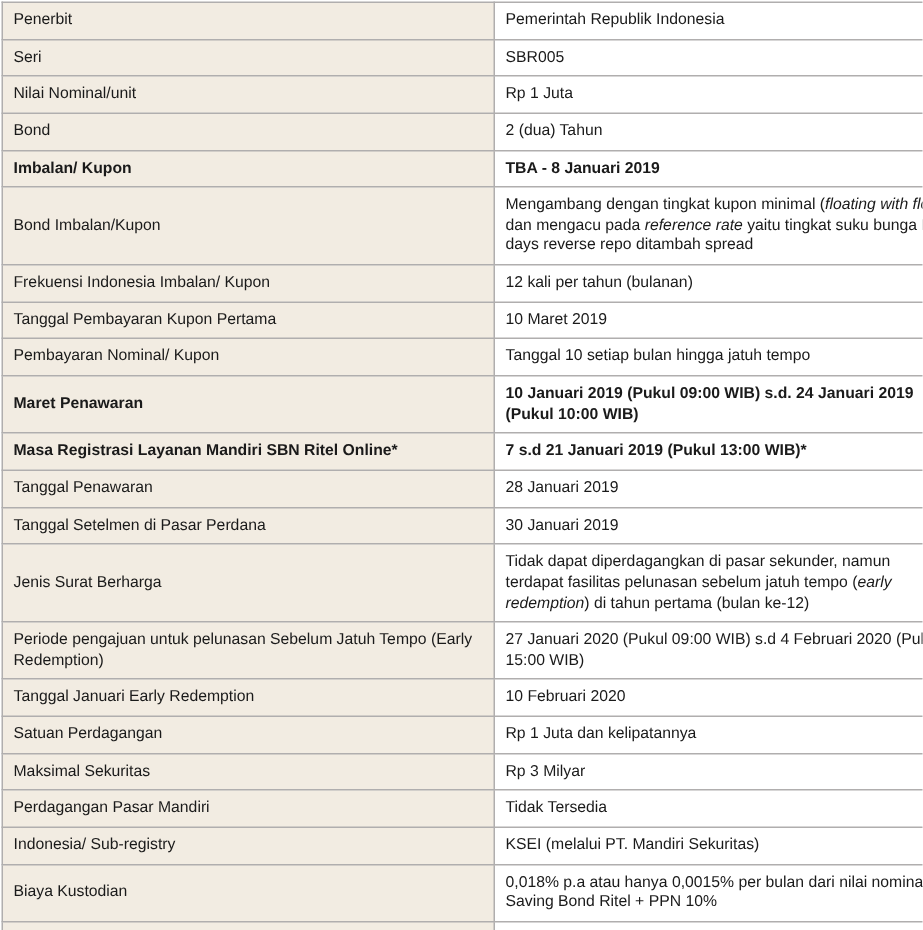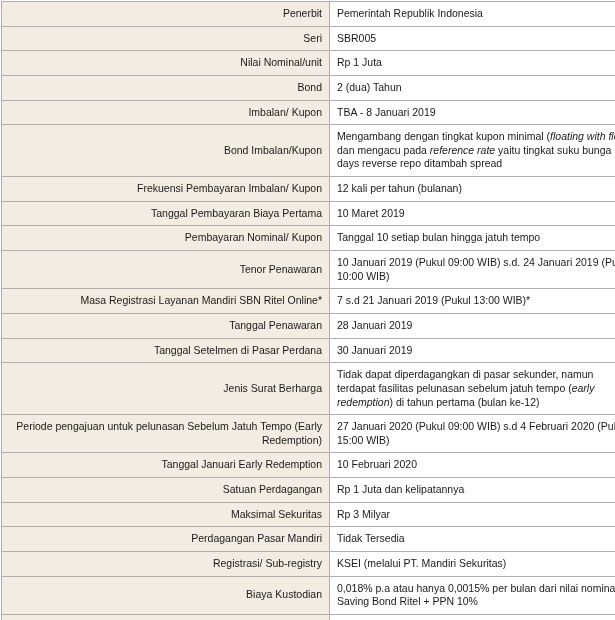--- a/index.html
+++ b/index.html
@@ -29,28 +29,27 @@
     border: 1px solid #b0aeae;
     vertical-align: middle;
     font-size: 10.5px;
     line-height: 1.30;
     color: #1a1a1a;
     padding: 5px 7px 5px 7px;
   }
   td.label {
     width: 313px;
     background: #f2ece2;
-    text-align: right;
   }
   td.value {
     width: 296px;
     background: #ffffff;
   }
   tr.bold td {
-    font-weight: normal;
+    font-weight: bold;
   }
   em {
     font-style: italic;
   }
 </style>
 </head>
 <body>
 
 <div id="sheet">
   <table class="spec">
@@ -73,33 +72,33 @@
         </tr>
         <tr class="bold">
           <td class="label">Imbalan/ Kupon</td>
           <td class="value">TBA - 8 Januari 2019</td>
         </tr>
         <tr>
           <td class="label">Bond Imbalan/Kupon</td>
           <td class="value">Mengambang dengan tingkat kupon minimal (<em>floating with floor</em>) dan mengacu pada <em>reference rate</em> yaitu tingkat suku bunga BI 7 days reverse repo ditambah spread</td>
         </tr>
         <tr>
-          <td class="label">Frekuensi Pembayaran Imbalan/ Kupon</td>
+          <td class="label">Frekuensi Indonesia Imbalan/ Kupon</td>
           <td class="value">12 kali per tahun (bulanan)</td>
         </tr>
         <tr>
-          <td class="label">Tanggal Pembayaran Biaya Pertama</td>
+          <td class="label">Tanggal Pembayaran Kupon Pertama</td>
           <td class="value">10 Maret 2019</td>
         </tr>
         <tr>
           <td class="label">Pembayaran Nominal/ Kupon</td>
           <td class="value">Tanggal 10 setiap bulan hingga jatuh tempo</td>
         </tr>
         <tr class="bold">
-          <td class="label">Tenor Penawaran</td>
+          <td class="label">Maret Penawaran</td>
           <td class="value">10 Januari 2019 (Pukul 09:00 WIB) s.d. 24 Januari 2019 (Pukul 10:00 WIB)</td>
         </tr>
         <tr class="bold">
           <td class="label">Masa Registrasi Layanan Mandiri SBN Ritel Online*</td>
           <td class="value">7 s.d 21 Januari 2019 (Pukul 13:00 WIB)*</td>
         </tr>
         <tr>
           <td class="label">Tanggal Penawaran</td>
           <td class="value">28 Januari 2019</td>
         </tr>
@@ -125,21 +124,21 @@
         </tr>
         <tr>
           <td class="label">Maksimal Sekuritas</td>
           <td class="value">Rp 3 Milyar</td>
         </tr>
         <tr>
           <td class="label">Perdagangan Pasar Mandiri</td>
           <td class="value">Tidak Tersedia</td>
         </tr>
         <tr>
-          <td class="label">Registrasi/ Sub-registry</td>
+          <td class="label">Indonesia/ Sub-registry</td>
           <td class="value">KSEI (melalui PT. Mandiri Sekuritas)</td>
         </tr>
         <tr>
           <td class="label">Biaya Kustodian</td>
           <td class="value">0,018% p.a atau hanya 0,0015% per bulan dari nilai nominal Saving Bond Ritel + PPN 10%</td>
         </tr>
         <tr>
           <td class="label">Agen Pembayar Imbalan/ Kupon dan Pokok</td>
           <td class="value">Bank Indonesia</td>
         </tr>

